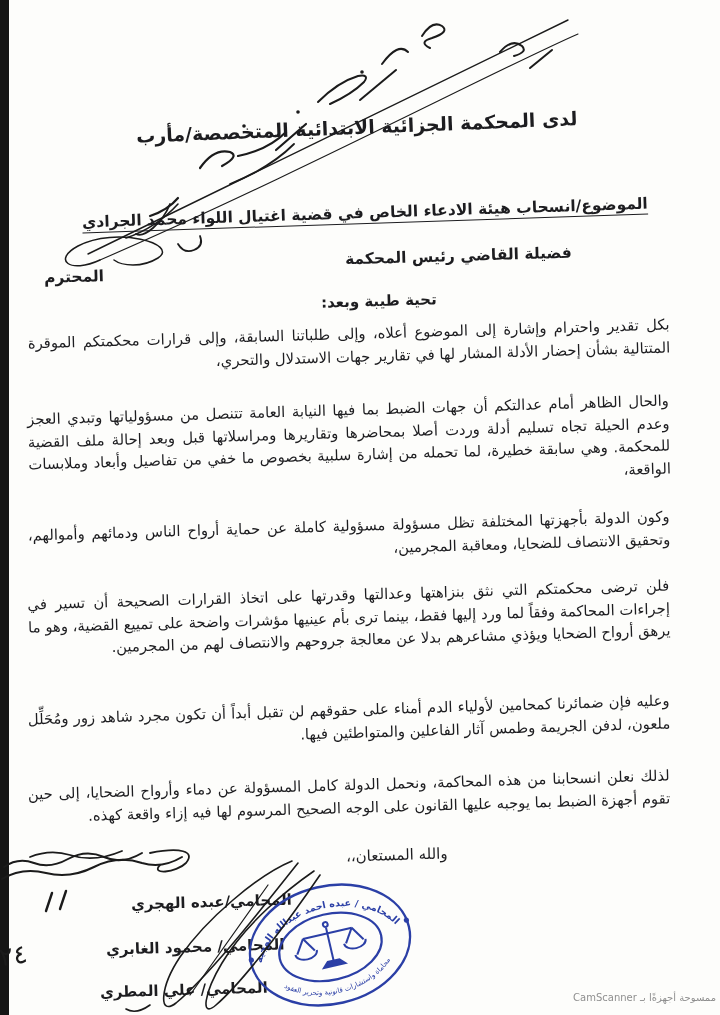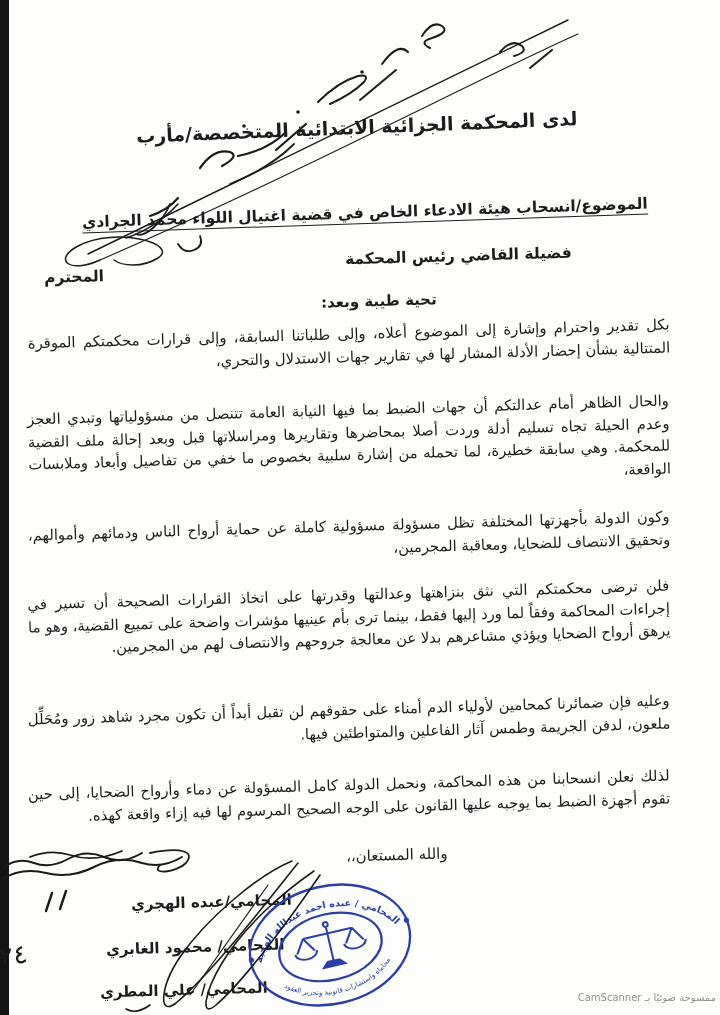--- a/index.html
+++ b/index.html
@@ -167,15 +167,15 @@
       <path d="M52,48 l-6,18" stroke-width="2.4"></path>
       <path d="M66,46 l-6,18" stroke-width="2.4"></path>
       <path d="M298,18 C266,58 212,128 176,158 C158,172 160,142 180,112 C206,74 258,30 292,16" stroke-width="1.6"></path>
       <path d="M320,30 C290,74 244,136 216,160 C200,174 204,148 222,118 C246,78 288,44 314,26" stroke-width="1.6"></path>
       <path d="M268,40 L190,150" stroke-width="1.2"></path>
       <path d="M150,160 q-14,10 -24,4" stroke-width="1.6"></path>
       <text x="26" y="112" font-size="26" fill="#1b1b1b" stroke="none" transform="rotate(-9 60 100)" font-family="DejaVu Sans, sans-serif">٢٠٢٤</text>
     </g>
   </svg>
 
-  <div class="watermark">ممسوحة ضوئيًا بـ CamScanner</div>
+  <div class="watermark">ممسوحة أجهزةًا بـ CamScanner</div>
 
 </div>
 
 </body></html>

